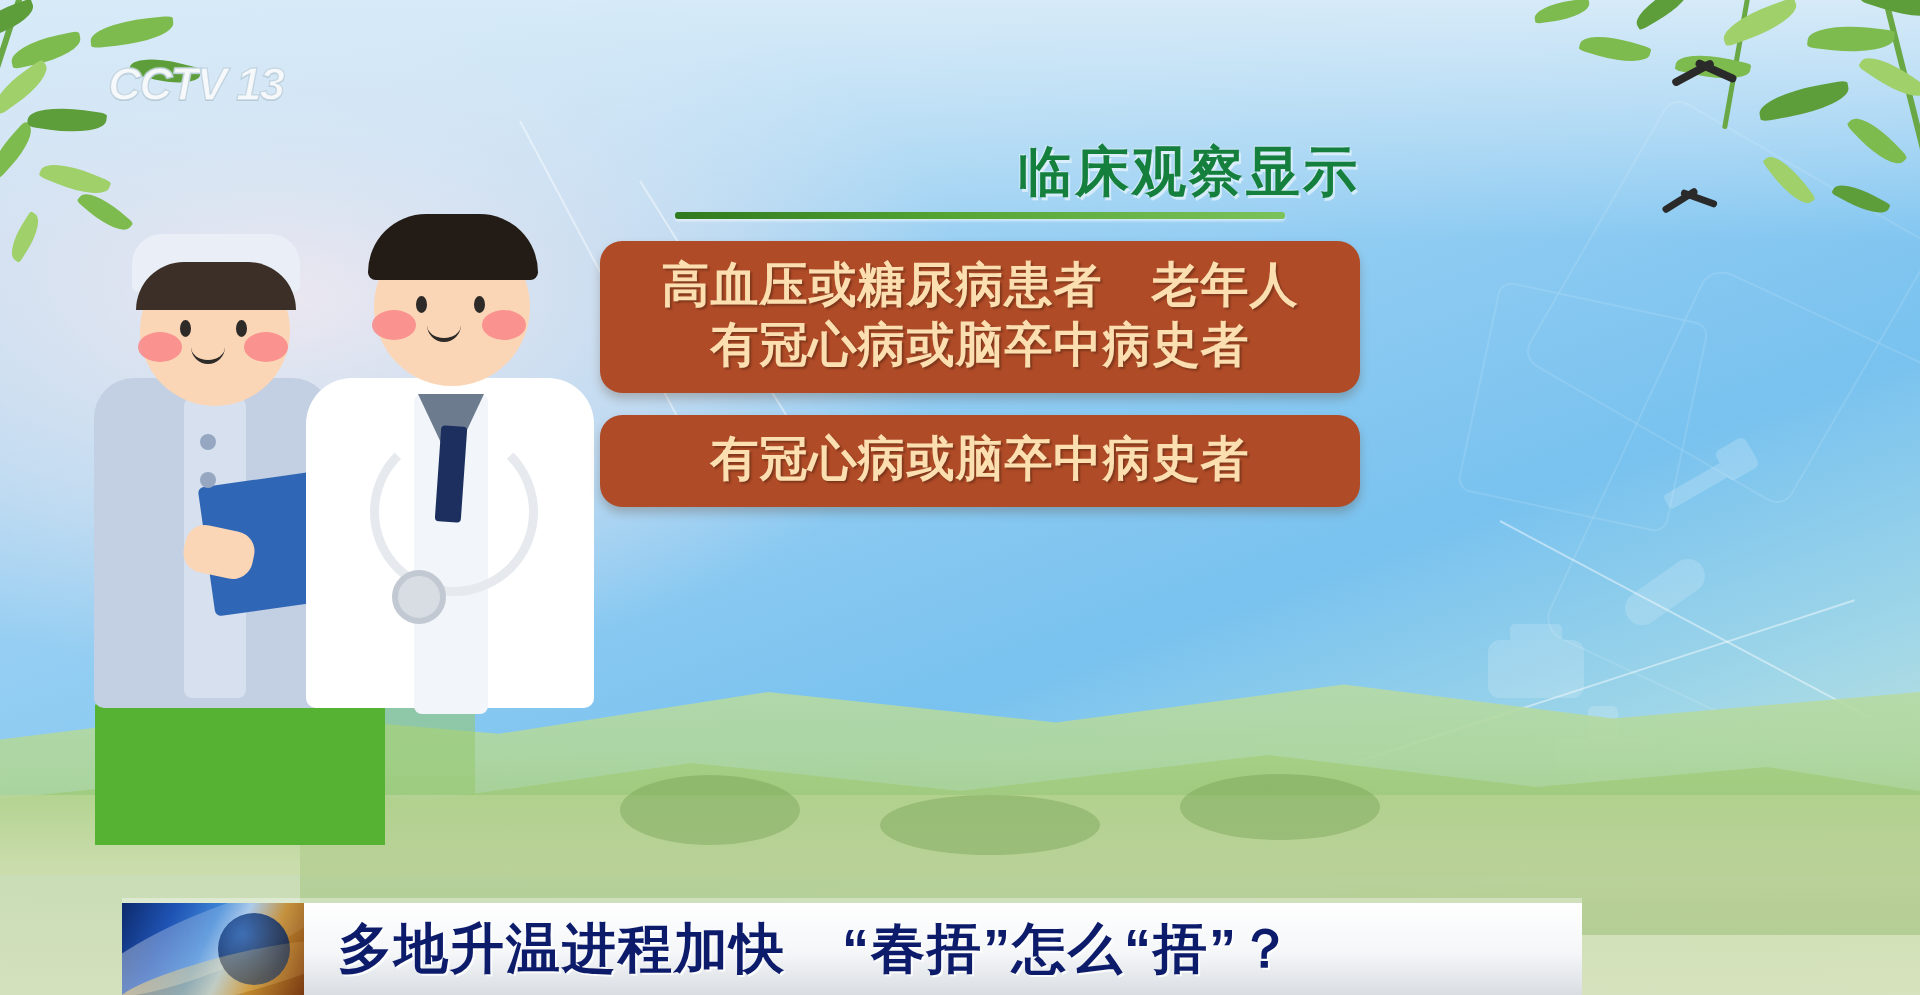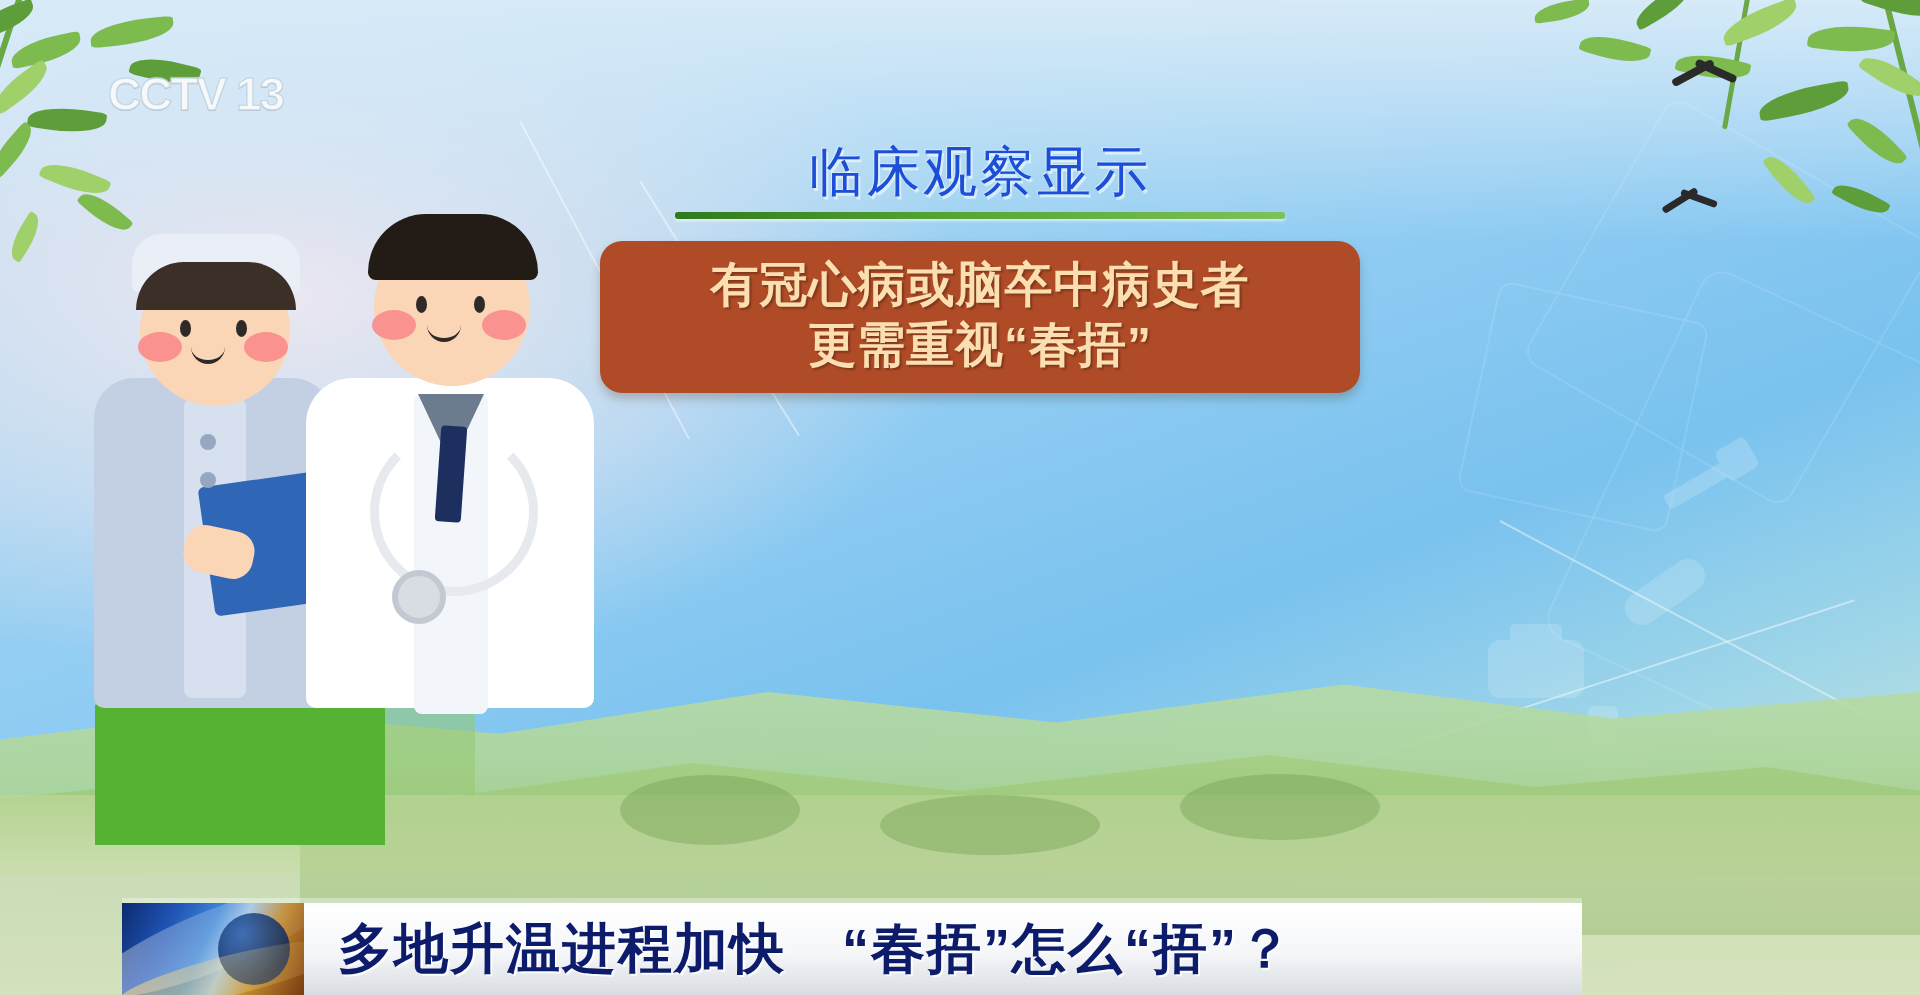--- a/index.html
+++ b/index.html
@@ -44,41 +44,41 @@
     border-left:145px solid transparent;border-right:145px solid transparent;border-bottom:105px solid rgba(160,208,118,.6);}
 
   
   .willow{position:absolute;pointer-events:none;}
   .leaf{position:absolute;background:#7dbb4e;border-radius:70% 10% 70% 10%;}
   .leaf.dk{background:#5d9e3a;}
   .leaf.lt{background:#9fd06a;}
   .twig{position:absolute;background:#6aa845;border-radius:2px;}
 
   
-  .logo{position:absolute;left:108px;top:68px;width:205px;height:105px;}
+  .logo{position:absolute;left:108px;top:58px;width:205px;height:105px;font-style:italic;}
   .logo-main{font-family:"Liberation Sans",sans-serif;font-weight:bold;font-size:46px;
     letter-spacing:-2px;color:rgba(255,255,255,.88);
     text-shadow:0 1px 0 rgba(120,150,170,.55),0 0 2px rgba(255,255,255,.9);
     -webkit-text-stroke:1.5px rgba(190,210,225,.85);line-height:52px;white-space:nowrap;}
   .logo-sub{font-size:33px;font-weight:bold;letter-spacing:16px;color:rgba(255,255,255,.85);
     -webkit-text-stroke:1px rgba(190,210,225,.8);
     text-shadow:0 1px 0 rgba(120,150,170,.45);margin-top:2px;margin-left:22px;}
 
   
   .person{position:absolute;}
   .p-body{position:absolute;border-radius:16px;}
   .p-head{position:absolute;border-radius:50%;}
   .cheek{position:absolute;width:44px;height:30px;border-radius:50%;background:#f98b8b;opacity:.9;}
   .eye{position:absolute;width:11px;height:17px;border-radius:50%;background:#2d2a28;}
   .smile{position:absolute;width:34px;height:16px;border-bottom:4px solid #2d2a28;border-radius:0 0 40px 40px;}
 
   
   .info{position:absolute;left:600px;top:140px;width:760px;}
-  .head-title{font-size:54px;font-weight:normal;color:#1d4ed8;letter-spacing:3px;
-    text-align:center;line-height:62px;
+  .head-title{font-size:54px;font-weight:bold;color:#15803d;letter-spacing:3px;
+    text-align:right;line-height:62px;
     text-shadow:2px 3px 0 rgba(255,255,255,.55), -1px -1px 0 rgba(255,255,255,.4);}
   .head-rule{height:7px;margin:10px auto 0;width:610px;border-radius:3px;
     background:linear-gradient(90deg,#2f7a1f 0%,#55a534 45%,#7cc25a 100%);
     box-shadow:0 2px 3px rgba(255,255,255,.6);}
 
   .obox{position:relative;margin:22px 0 0;background:#b04b27;border-radius:22px;
     box-shadow:0 6px 10px rgba(90,60,40,.28);padding:14px 18px 18px;}
   .obox .oline{font-size:48px;font-weight:bold;color:#fbdfb1;text-align:center;
     line-height:60px;letter-spacing:1px;white-space:nowrap;
     text-shadow:2px 2px 2px rgba(90,40,20,.55);}
@@ -225,25 +225,28 @@
     <div class="eye" style="left:168px;top:98px;"></div>
     <div class="smile" style="left:121px;top:124px;"></div>
     <div style="position:absolute;left:64px;top:230px;width:150px;height:150px;border:9px solid #e6e9ee;border-radius:50%;border-top-color:transparent;"></div>
     <div style="position:absolute;left:86px;top:372px;width:42px;height:42px;border-radius:50%;background:#d8dde4;border:6px solid #c2c9d2;"></div>
   </div>
 
   <div class="info">
     <div class="head-title">临床观察显示</div>
     <div class="head-rule"></div>
 
+    <div class="obox">
+      <div class="oline">高血压或糖尿病患者　老年人</div>
+      <div class="oline">有冠心病或脑卒中病史者</div>
+    </div>
 
 
     <div class="obox">
       <div class="oline">有冠心病或脑卒中病史者</div>
-      <div class="oline">更需重视“春捂”</div>
     </div>
   </div>
 
   <div class="ticker-topbar"></div>
   <div class="ticker">
     <div class="ticker-thumb">
       <div class="tt-swoosh"></div>
       <div class="tt-globe"></div>
       <div class="tt-swoosh2"></div>
     </div>

